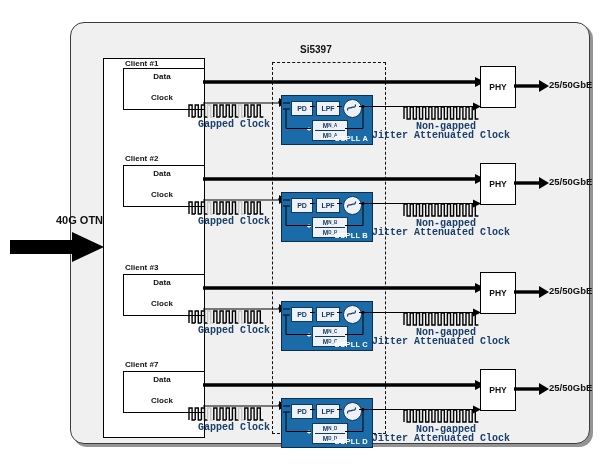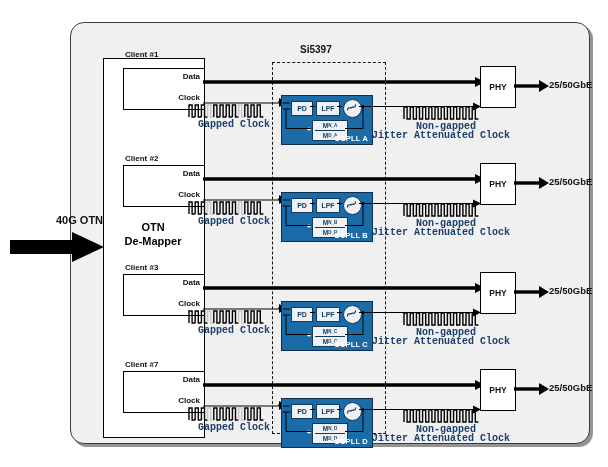--- a/index.html
+++ b/index.html
@@ -29,21 +29,21 @@
     font-size:11px;font-weight:bold;color:#000;line-height:14px;
   }
 
   
   #otn-in-label{left:14px;top:214px;font-size:11px;font-weight:bold;color:#111;white-space:nowrap;margin-left:42px;}
   #otn-in-arrow{left:10px;top:232px;}
 
   
   .client-box{width:80px;height:40px;background:#fff;border:1.5px solid #000;left:123px;}
   .client-tag{font-size:8px;font-weight:bold;color:#111;left:125px;white-space:nowrap;}
-  .port-lbl{font-size:8px;font-weight:bold;color:#111;width:76px;text-align:right;left:124px;}
+  .port-lbl{font-size:8px;font-weight:bold;color:#111;width:76px;text-align:center;left:124px;}
 
   
   #si-dash{
     left:272px;top:62px;width:112px;height:370px;
     border:1.4px dashed #111;background:transparent;
   }
   #si-title{left:300px;top:44px;font-size:10px;font-weight:bold;color:#111;white-space:nowrap;}
 
   
   .dspll{
@@ -103,30 +103,26 @@
   <div class="abs" id="mux-shell"></div>
 
   <div class="abs" id="otn-in-label">40G OTN</div>
   <div class="abs" id="otn-in-arrow">
     <svg width="96" height="30" viewBox="0 0 96 30">
       <polygon points="0,8 62,8 62,0 94,15 62,30 62,22 0,22" fill="#000"></polygon>
     </svg>
   </div>
 
   <div class="abs" id="demapper-box"></div>
-  <div class="abs" id="demapper-label">
-    <div>OTN</div>
-    <div>De-Mapper</div>
-  </div>
 
   <div class="abs" id="si-dash"></div>
   <div class="abs" id="si-title">Si5397</div>
 
   <div id="channels">
-      <div class="abs client-tag" style="top: 50px;">Client #1</div>
+      <div class="abs client-tag" style="top: 59px;">Client #1</div>
       <div class="abs client-box" style="top: 68px;"></div>
       <div class="abs port-lbl" style="top: 72px;">Data</div>
       <div class="abs port-lbl" style="top: 93px;">Clock</div>
       <div class="abs" style="left: 203px; top: 68px;">
         <svg width="300" height="60" viewBox="0 0 300 60">
           <line class="wire" x1="0" y1="14" x2="272" y2="14" stroke-width="3.4"></line>
           <polygon points="272,9 282,14 272,19" fill="#000"></polygon>
           <line class="wire" x1="0" y1="35" x2="76" y2="35" stroke-width="1.2"></line>
           <line class="wire" x1="76" y1="35" x2="76" y2="33" stroke-width="1.2"></line>
           <polygon points="76,30 84,34.5 76,39" fill="#000"></polygon>

